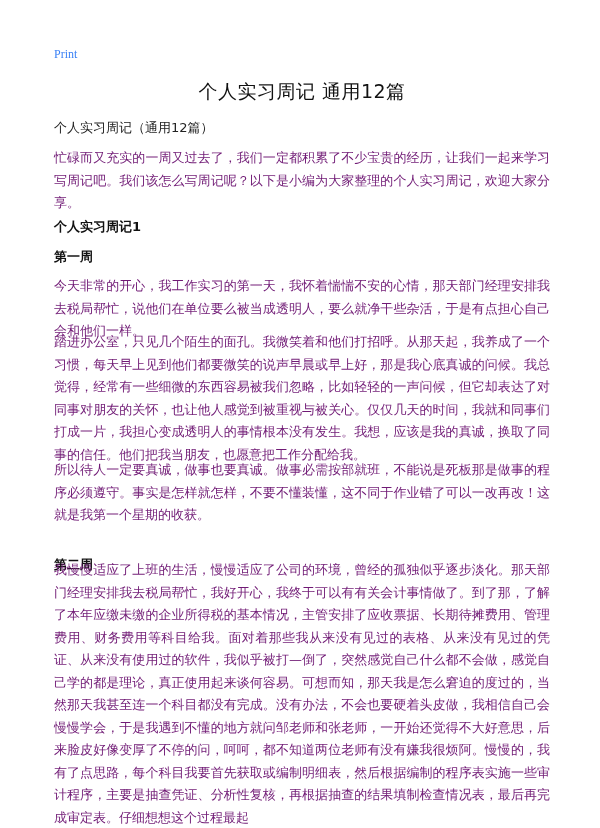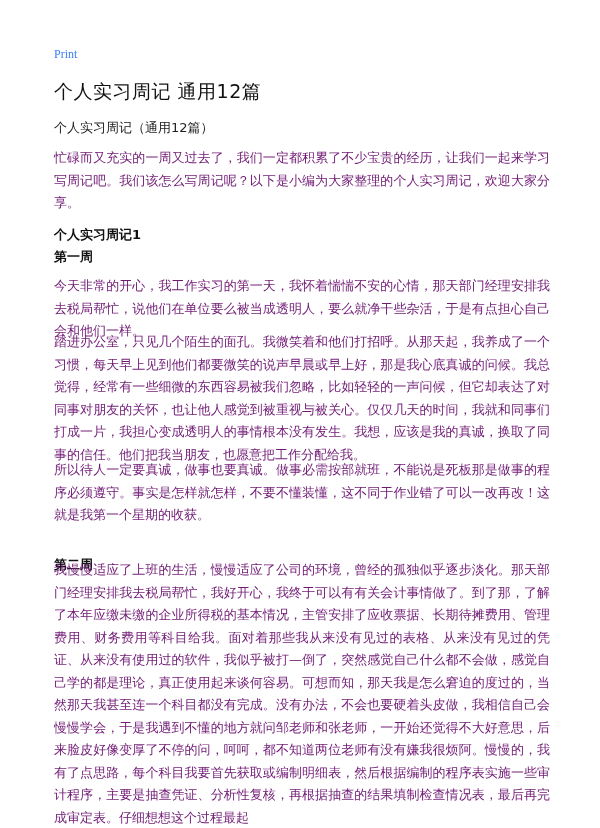--- a/index.html
+++ b/index.html
@@ -27,21 +27,21 @@
       left: 0;
       font-family: "Liberation Serif", "DejaVu Serif", serif;
       font-size: 12px;
       color: #3b82f6;
     }
     .doc-title {
       position: absolute;
       top: 79px;
       left: 0;
       width: 496px;
-      text-align: left;
+      text-align: center;
       font-size: 19px;
       font-weight: normal;
       margin: 0;
       color: #111;
       letter-spacing: 0.5px;
     }
     .doc-subtitle {
       position: absolute;
       top: 119px;
       left: 0;
@@ -74,21 +74,21 @@
 
 <div class="page">
   <div class="print-label">Print</div>
 
   <h1 class="doc-title">个人实习周记 通用12篇</h1>
 
   <div class="doc-subtitle">个人实习周记（通用12篇）</div>
 
   <p class="para" style="top:147px;">忙碌而又充实的一周又过去了，我们一定都积累了不少宝贵的经历，让我们一起来学习写周记吧。我们该怎么写周记呢？以下是小编为大家整理的个人实习周记，欢迎大家分享。</p>
 
-  <h2 class="heading" style="top:218px;margin-top:8px;">个人实习周记1</h2>
+  <h2 class="heading" style="top:218px;">个人实习周记1</h2>
 
   <h3 class="heading" style="top:248px;">第一周</h3>
 
   <p class="para" style="top:275px;">今天非常的开心，我工作实习的第一天，我怀着惴惴不安的心情，那天部门经理安排我去税局帮忙，说他们在单位要么被当成透明人，要么就净干些杂活，于是有点担心自己会和他们一样。</p>
 
   <p class="para" style="top:331px;">踏进办公室，只见几个陌生的面孔。我微笑着和他们打招呼。从那天起，我养成了一个习惯，每天早上见到他们都要微笑的说声早晨或早上好，那是我心底真诚的问候。我总觉得，经常有一些细微的东西容易被我们忽略，比如轻轻的一声问候，但它却表达了对同事对朋友的关怀，也让他人感觉到被重视与被关心。仅仅几天的时间，我就和同事们打成一片，我担心变成透明人的事情根本没有发生。我想，应该是我的真诚，换取了同事的信任。他们把我当朋友，也愿意把工作分配给我。</p>
 
   <p class="para" style="top:459px;">所以待人一定要真诚，做事也要真诚。做事必需按部就班，不能说是死板那是做事的程序必须遵守。事实是怎样就怎样，不要不懂装懂，这不同于作业错了可以一改再改！这就是我第一个星期的收获。</p>
 
   <h3 class="heading" style="top:556px;">第二周</h3>

